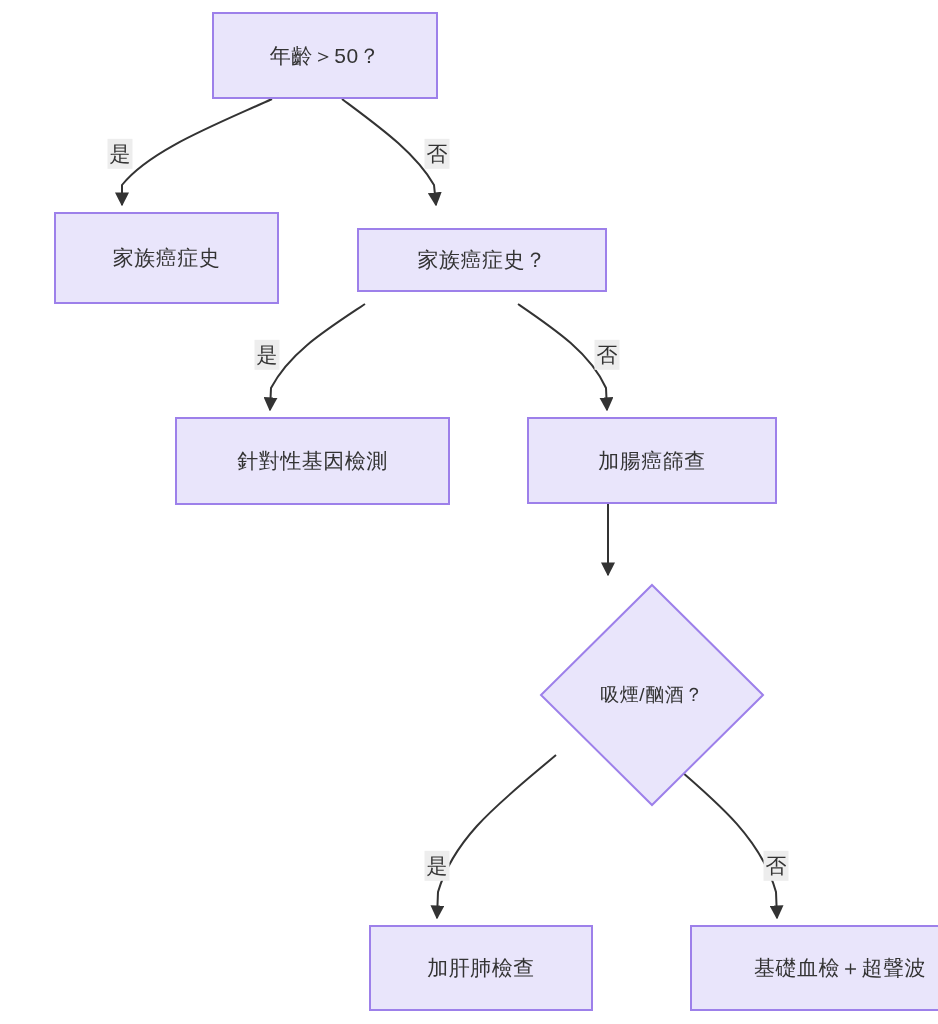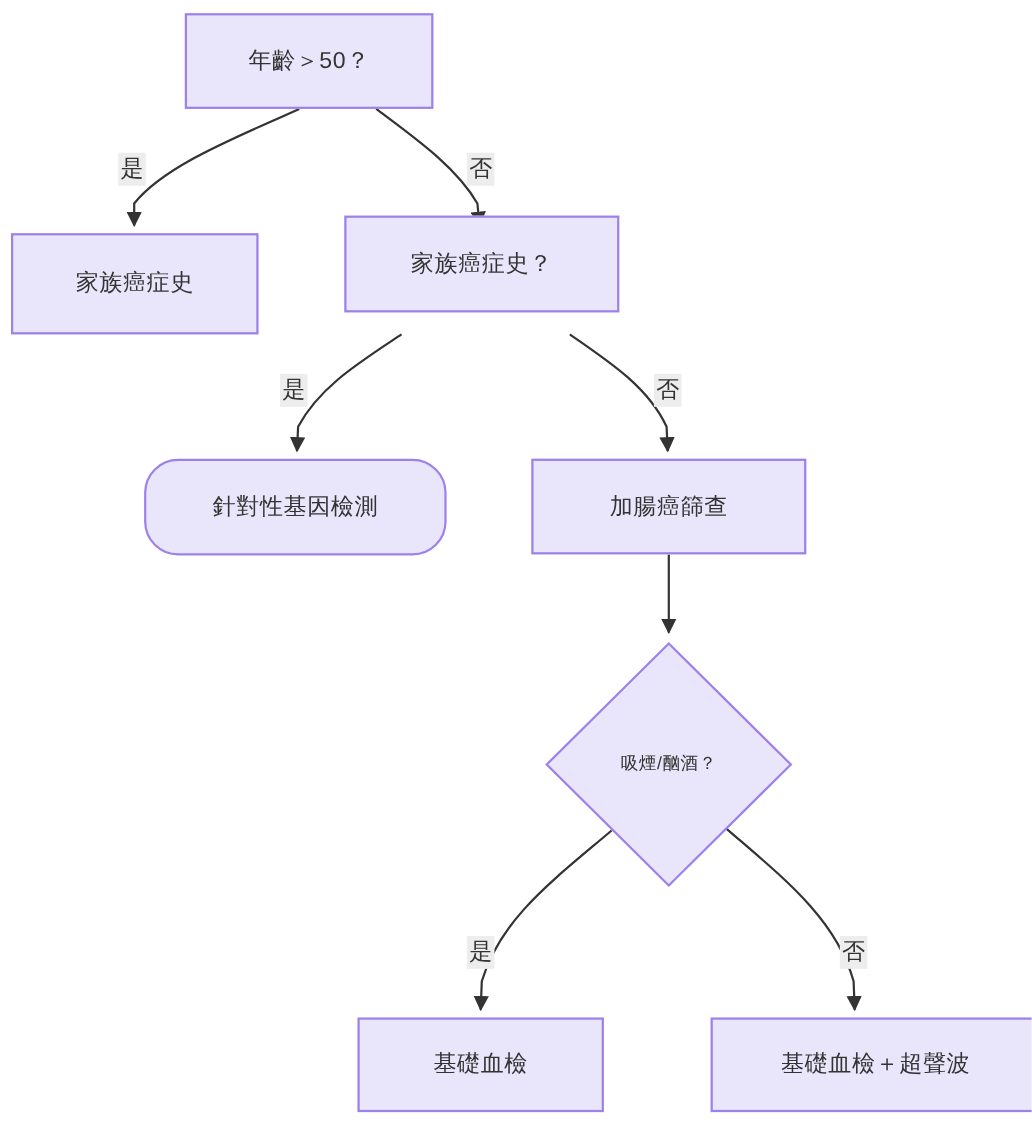--- a/index.html
+++ b/index.html
@@ -33,37 +33,38 @@
     display: flex;
     align-items: center;
     justify-content: center;
     background: #e9e5fb;
     border: 2px solid #9d80ea;
     color: #333333;
     font-size: 21px;
     line-height: 1.2;
     letter-spacing: 0.5px;
     white-space: nowrap;
+    margin-left: 44px;
   }
   .node.diamond-wrap {
     background: transparent;
     border: none;
   }
   .diamond-shape {
     position: absolute;
     left: 0;
     top: 0;
     width: 100%;
     height: 100%;
   }
   .diamond-label {
     position: relative;
     z-index: 2;
     color: #333333;
-    font-size: 16px;
+    font-size: 19px;
     letter-spacing: 0.5px;
     white-space: nowrap;
   }
   .edge-label {
     position: absolute;
     background: #ededed;
     color: #333333;
     font-size: 21px;
     line-height: 1.35;
     padding: 1px 2px;
@@ -99,41 +100,41 @@
   </svg>
 
   <div class="node" style="left:168px; top:12px; width:226px; height:87px;">
     <span>年齡＞50？</span>
   </div>
 
   <div class="node" style="left:10px; top:212px; width:225px; height:92px;">
     <span>家族癌症史</span>
   </div>
 
-  <div class="node" style="left:313px; top:196px; width:250px; height:88px;">
+  <div class="node" style="left:313px; top:228px; width:250px; height:64px;">
     <span>家族癌症史？</span>
   </div>
 
-  <div class="node" style="left:131px; top:417px; width:275px; height:88px;border-radius:31px;">
+  <div class="node" style="left:131px; top:417px; width:275px; height:88px;">
     <span>針對性基因檢測</span>
   </div>
 
   <div class="node" style="left:483px; top:417px; width:250px; height:87px;">
     <span>加腸癌篩查</span>
   </div>
 
   <div class="node diamond-wrap" style="left:495px; top:583px; width:226px; height:224px;">
     <svg class="diamond-shape" viewBox="0 0 226 224" preserveAspectRatio="none">
       <polygon points="113,2 224,112 113,222 2,112" fill="#e9e5fb" stroke="#9d80ea" stroke-width="2"></polygon>
     </svg>
     <span class="diamond-label">吸煙/酗酒？</span>
   </div>
 
   <div class="node" style="left:325px; top:925px; width:224px; height:86px;">
-    <span>基礎血檢</span>
+    <span>加肝肺檢查</span>
   </div>
 
   <div class="node" style="left:646px; top:925px; width:300px; height:86px;">
     <span>基礎血檢＋超聲波</span>
   </div>
 
   <div class="edge-label" style="left:120px; top:154px;">是</div>
 
   <div class="edge-label" style="left:437px; top:154px;">否</div>
 

